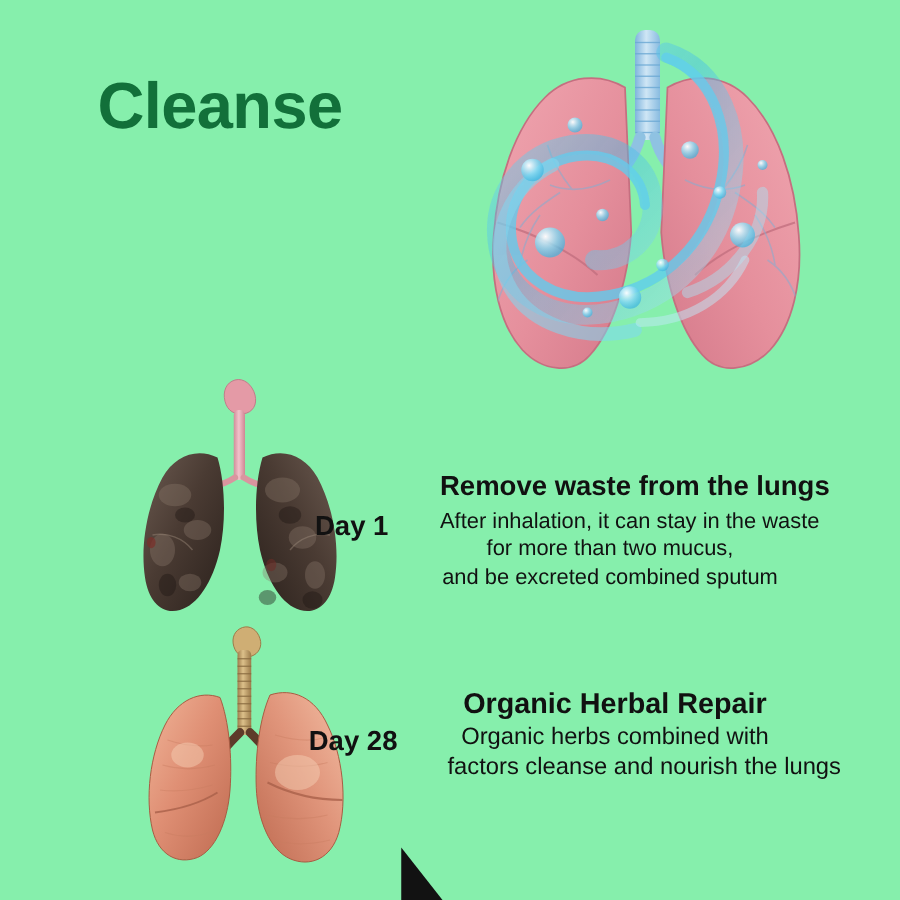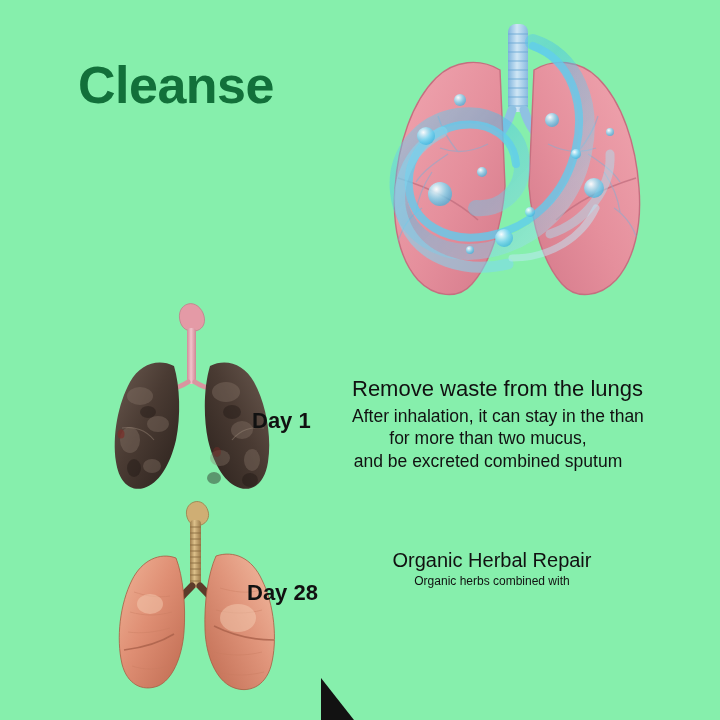--- a/index.html
+++ b/index.html
@@ -84,34 +84,34 @@
     position: absolute;
     text-align: center;
     color: #111111;
   }
   #text-day1  { left: 352px; top: 376px; width: 272px; }
   #text-day28 { left: 358px; top: 548px; width: 268px; }
 
   .tb-heading {
     display: block;
     font-size: 22px;
-    font-weight: 400;
+    font-weight: 700;
     line-height: 1.22;
     margin-bottom: 2px;
     white-space: nowrap;
   }
-  #text-day28 .tb-heading { font-size: 20px; }
+  #text-day28 .tb-heading { font-size: 23px; }
 
   .tb-line {
     display: block;
     font-size: 17.5px;
     line-height: 1.28;
     white-space: nowrap;
   }
-  #text-day28 .tb-line { font-size: 12px; }
+  #text-day28 .tb-line { font-size: 19px; }
 </style>
 </head>
 <body>
 
 <div id="poster">
 
   <div class="title-block">
     <span class="tline">Cleanse</span>
   </div>
 
@@ -269,21 +269,21 @@
       </svg>
     </div>
 
     <div class="arrow" id="arrow-day1"></div>
   </div>
 
   <div class="day-label" id="label-day1">Day 1</div>
 
   <div class="text-block" id="text-day1">
     <span class="tb-heading">Remove waste from the lungs</span>
-    <span class="tb-line">After inhalation, it can stay in the than</span>
+    <span class="tb-line">After inhalation, it can stay in the waste</span>
     <span class="tb-line">for more than two mucus,</span>
     <span class="tb-line">and be excreted combined sputum</span>
   </div>
 
   <div class="row" id="row-day28">
     <div class="lung-art" id="art-day28">
       <svg viewBox="0 0 190 200" xmlns="http://www.w3.org/2000/svg">
         <defs>
           <linearGradient id="healthyL" x1="0" y1="0" x2="1" y2="1">
             <stop offset="0%" stop-color="#f0b498"></stop>
@@ -344,15 +344,16 @@
       </svg>
     </div>
 
   </div>
 
   <div class="day-label" id="label-day28">Day 28</div>
 
   <div class="text-block" id="text-day28">
     <span class="tb-heading">Organic Herbal Repair</span>
     <span class="tb-line">Organic herbs combined with</span>
+    <span class="tb-line">factors cleanse and nourish the lungs</span>
   </div>
 
 </div>
 
 </body></html>

